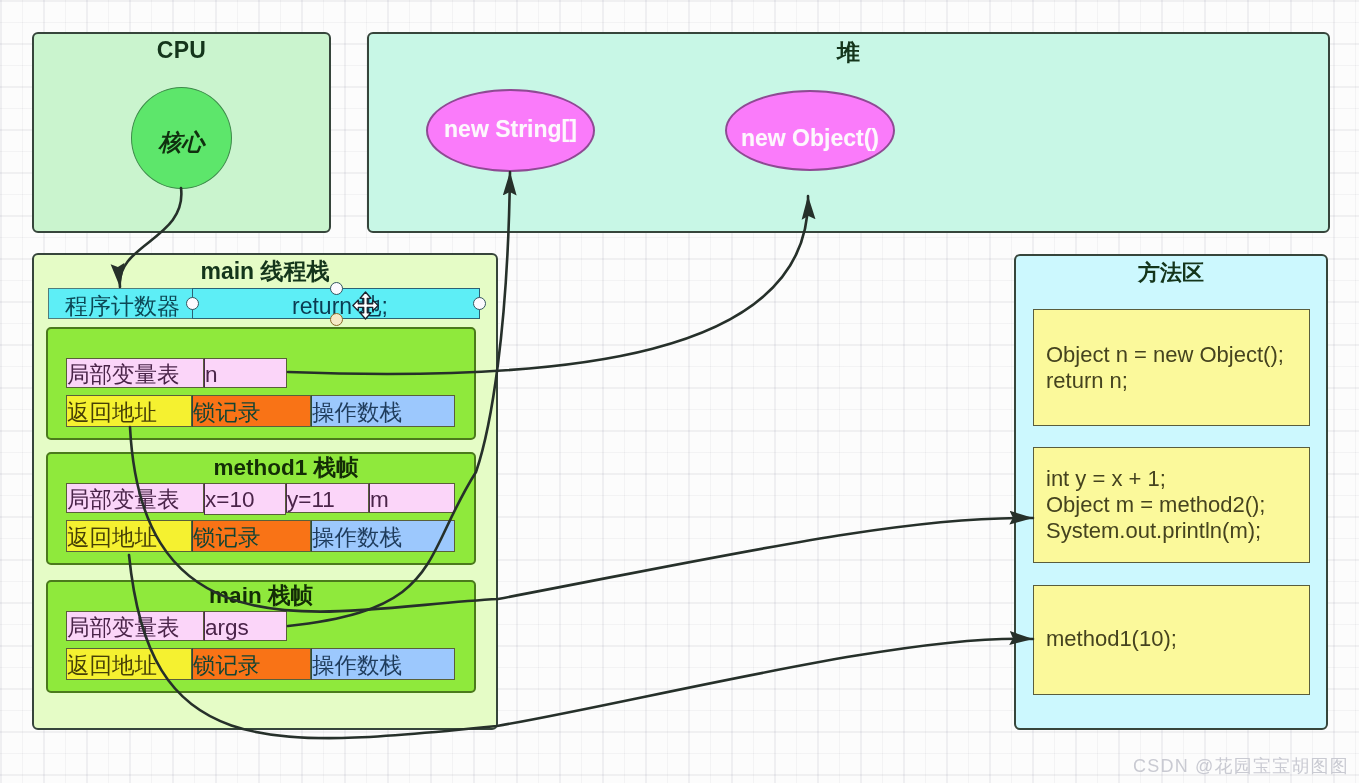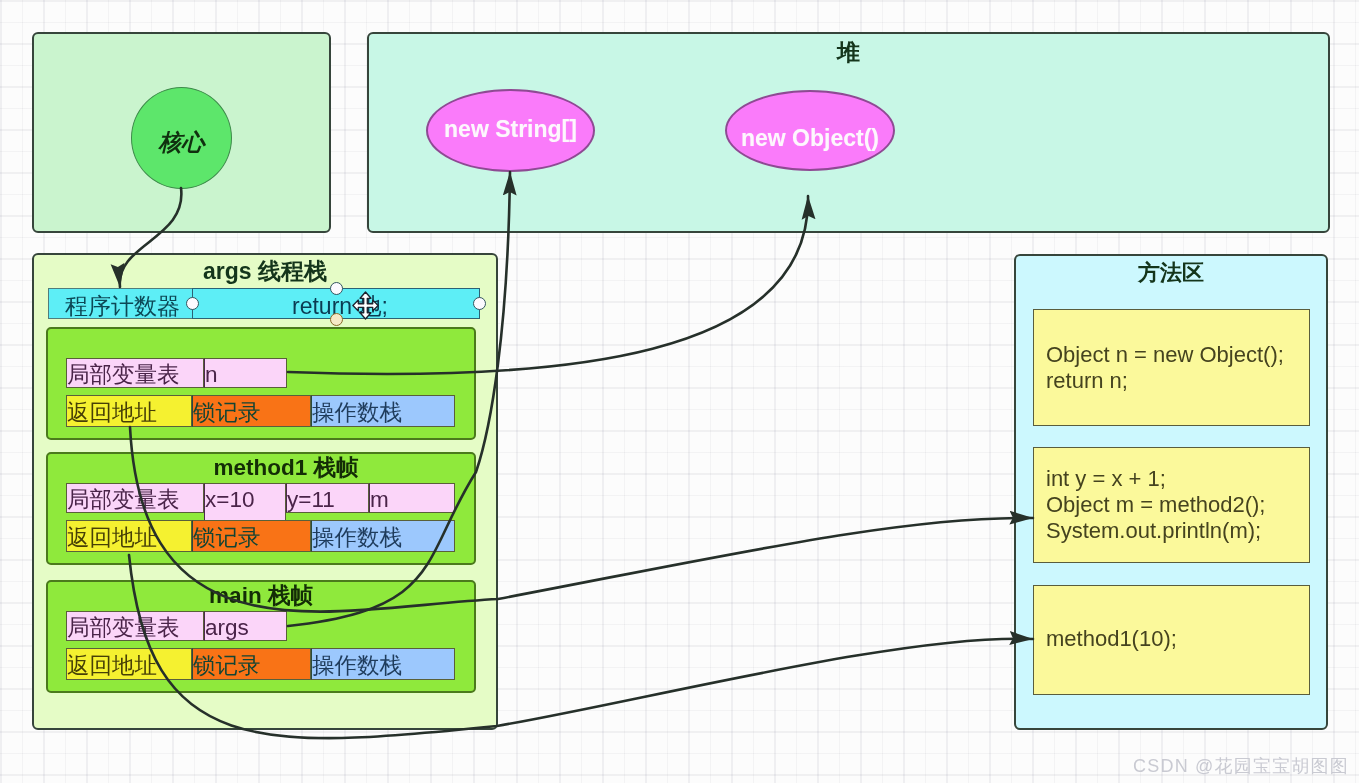--- a/index.html
+++ b/index.html
@@ -80,45 +80,46 @@
   svg.overlay{position:absolute;left:0;top:0;width:1359px;height:783px;
               pointer-events:none;}
 </style>
 </head>
 <body>
 
 <div id="canvas">
   <div id="grid"></div>
 
   <div class="box" id="cpu-box"></div>
+  <div class="lbl" id="cpu-title">CPU</div>
   <div class="box" id="core"></div>
   <div class="lbl" id="core-label">核心</div>
 
   <div class="box" id="heap-box"></div>
   <div class="lbl" id="heap-title">堆</div>
   <div class="box obj-ellipse" style="left:426px;top:89px;width:169px;height:83px;"></div>
   <div class="lbl obj-label" style="left:426px;top:116px;width:169px;">new String[]</div>
   <div class="box obj-ellipse" style="left:725px;top:90px;width:170px;height:81px;"></div>
   <div class="lbl obj-label" style="left:725px;top:116px;width:170px;margin-top:9px;">new Object()</div>
 
   <div class="box" id="stack-box"></div>
-  <div class="lbl" id="stack-title">args 线程栈</div>
+  <div class="lbl" id="stack-title">main 线程栈</div>
   <div class="box" id="pc-row"></div>
   <div class="lbl" id="pc-label">程序计数器</div>
   <div class="lbl" id="pc-value">return 地;</div>
   <div class="box frame" style="left:46px;top:327px;width:430px;height:113px;"></div>
   <div class="cell cell-locals" style="left:66px;top:358px;width:138px;height:30px;line-height:31px;">局部变量表</div>
   <div class="cell cell-locals divl" style="left:204px;top:358px;width:83px;height:30px;line-height:31px;">n</div>
   <div class="cell cell-ret" style="left:66px;top:395px;width:126px;height:32px;line-height:33px;">返回地址</div>
   <div class="cell cell-lock divl" style="left:192px;top:395px;width:119px;height:32px;line-height:33px;">锁记录</div>
   <div class="cell cell-op divl" style="left:311px;top:395px;width:144px;height:32px;line-height:33px;">操作数栈</div>
   <div class="box frame" style="left:46px;top:452px;width:430px;height:113px;"></div>
   <div class="frame-title" style="left:46px;top:452px;width:480px;">method1 栈帧</div>
   <div class="cell cell-locals" style="left:66px;top:483px;width:138px;height:30px;line-height:31px;">局部变量表</div>
-  <div class="cell cell-locals divl" style="left:204px;top:483px;width:82px;height:38px;line-height:31px;">x=10</div>
+  <div class="cell cell-locals divl" style="left:204px;top:483px;width:82px;height:32px;line-height:31px;">x=10</div>
   <div class="cell cell-locals divl" style="left:286px;top:483px;width:83px;height:30px;line-height:31px;">y=11</div>
   <div class="cell cell-locals divl" style="left:369px;top:483px;width:86px;height:30px;line-height:31px;">m</div>
   <div class="cell cell-ret" style="left:66px;top:520px;width:126px;height:32px;line-height:33px;">返回地址</div>
   <div class="cell cell-lock divl" style="left:192px;top:520px;width:119px;height:32px;line-height:33px;">锁记录</div>
   <div class="cell cell-op divl" style="left:311px;top:520px;width:144px;height:32px;line-height:33px;">操作数栈</div>
   <div class="box frame" style="left:46px;top:580px;width:430px;height:113px;"></div>
   <div class="frame-title" style="left:46px;top:580px;width:430px;">main 栈帧</div>
   <div class="cell cell-locals" style="left:66px;top:611px;width:138px;height:30px;line-height:31px;">局部变量表</div>
   <div class="cell cell-locals divl" style="left:204px;top:611px;width:83px;height:30px;line-height:31px;">args</div>
   <div class="cell cell-ret" style="left:66px;top:648px;width:126px;height:32px;line-height:33px;">返回地址</div>

